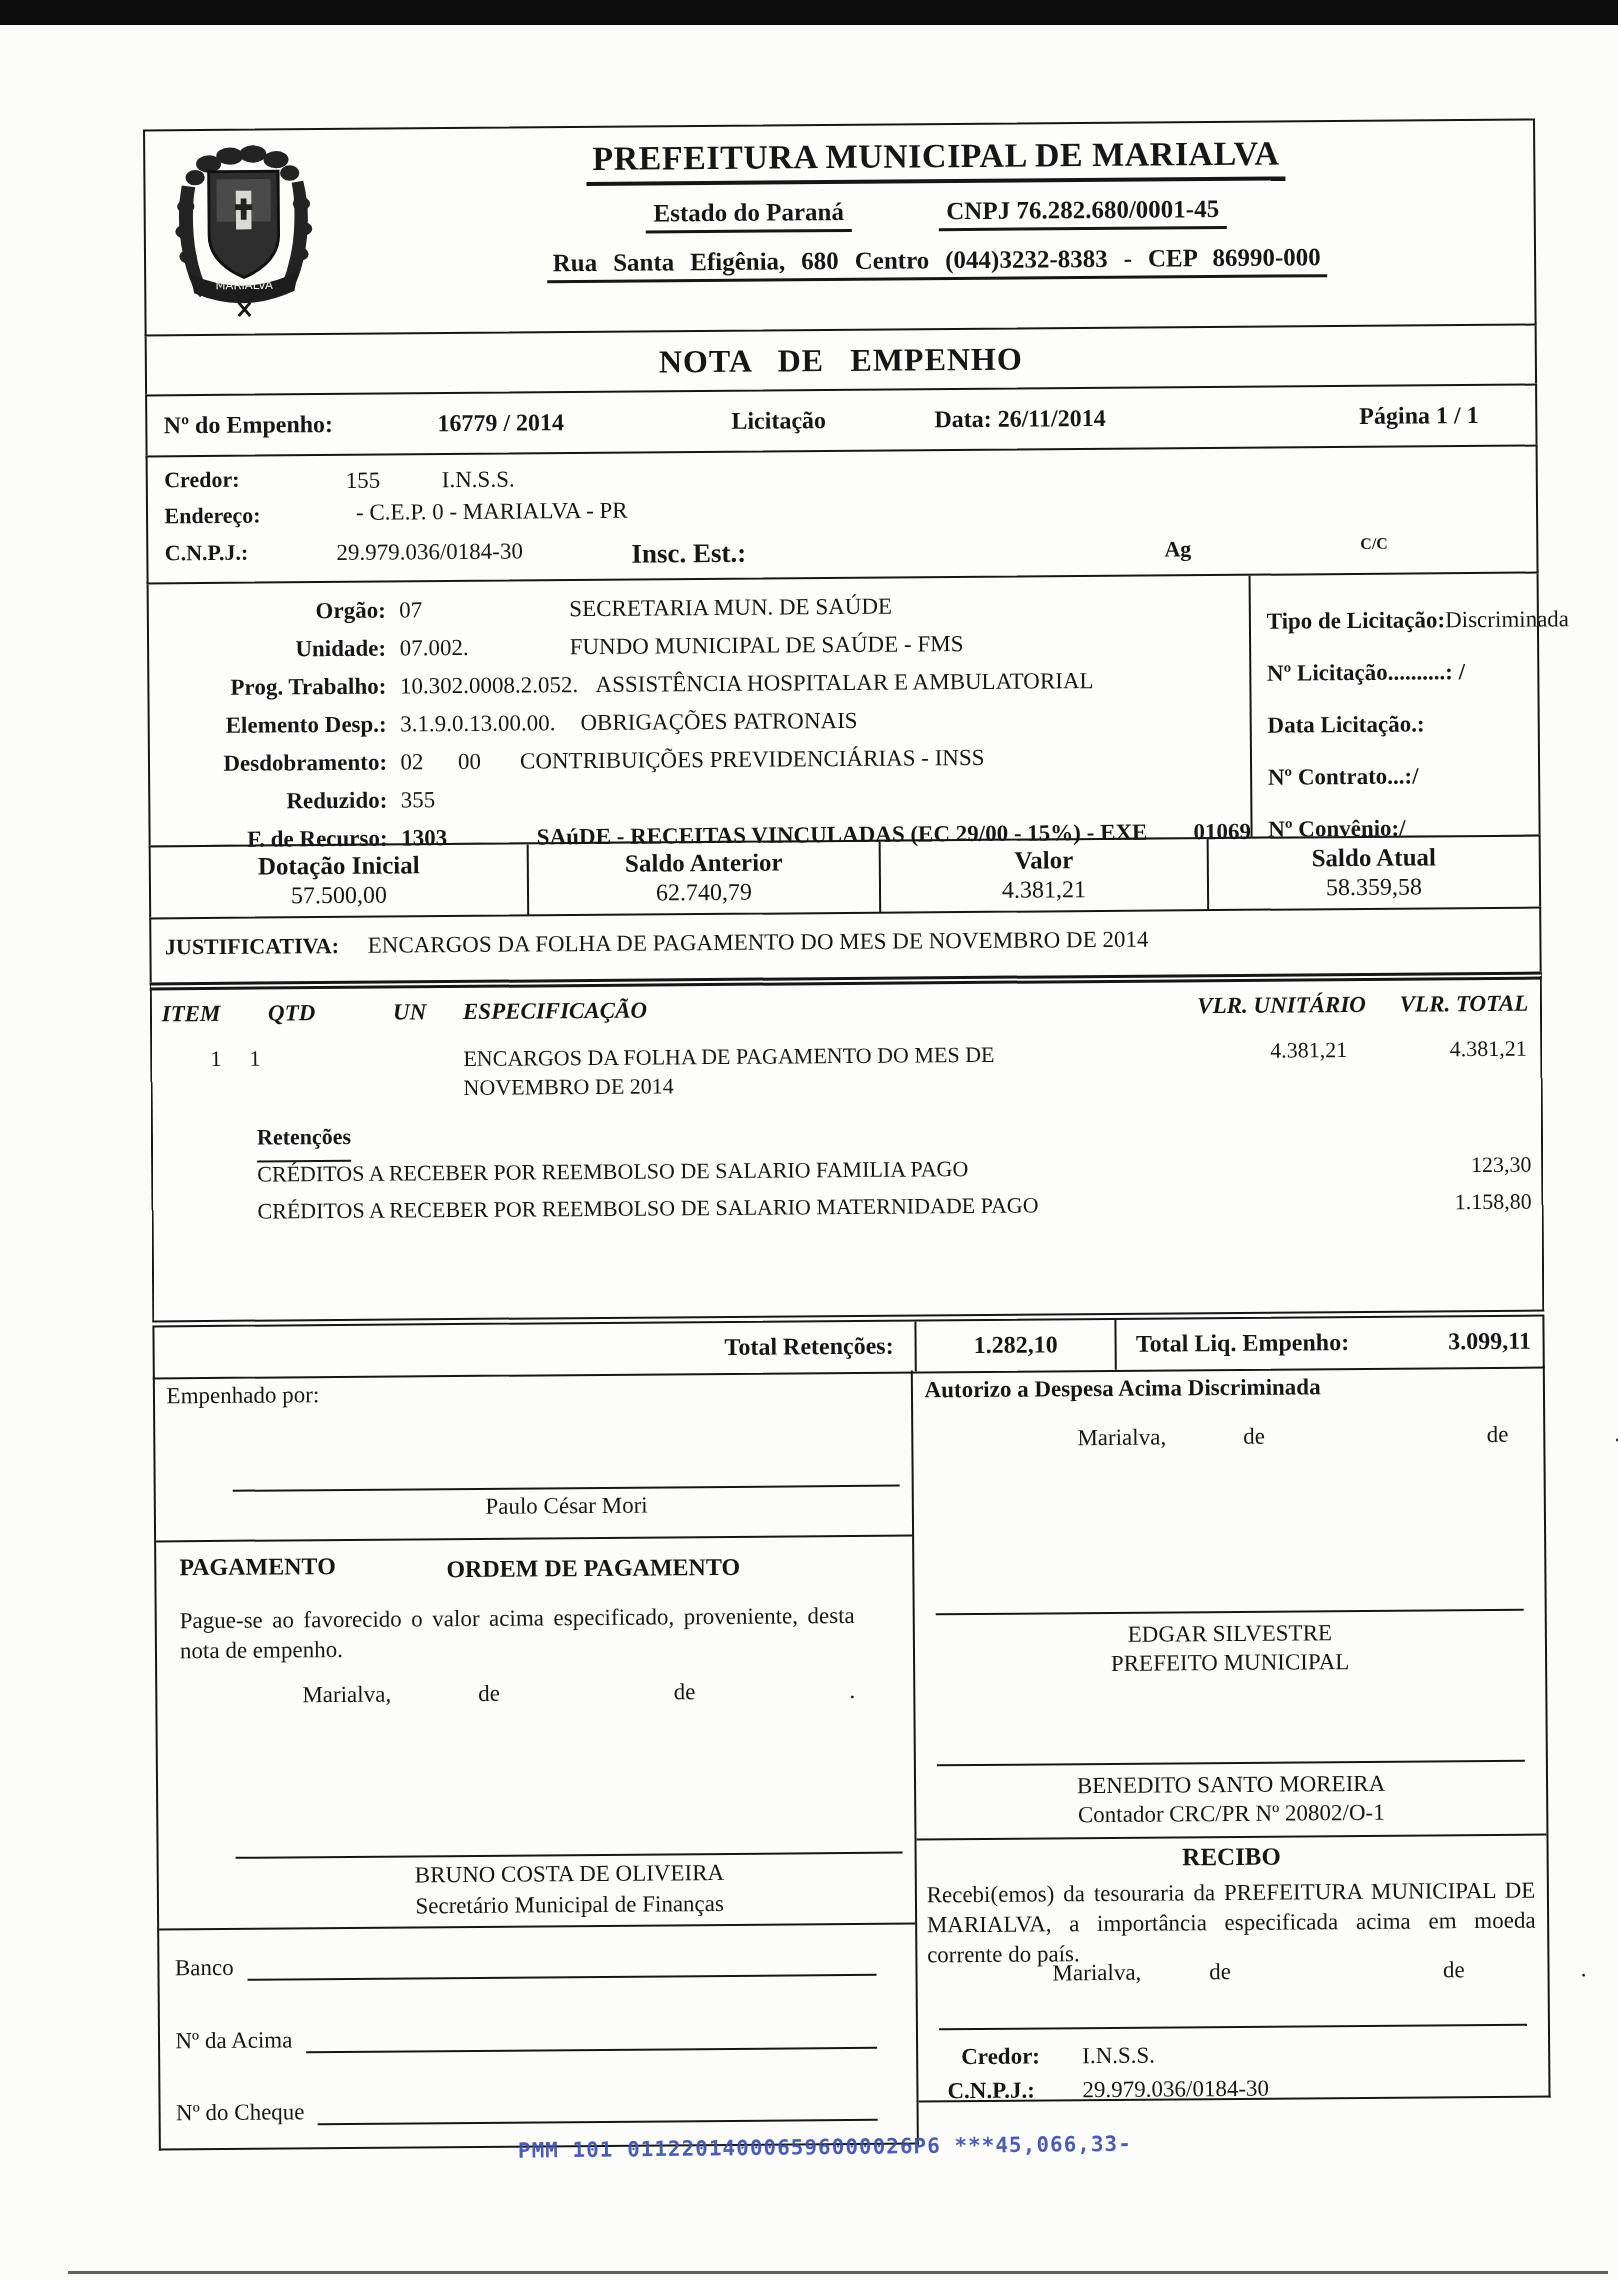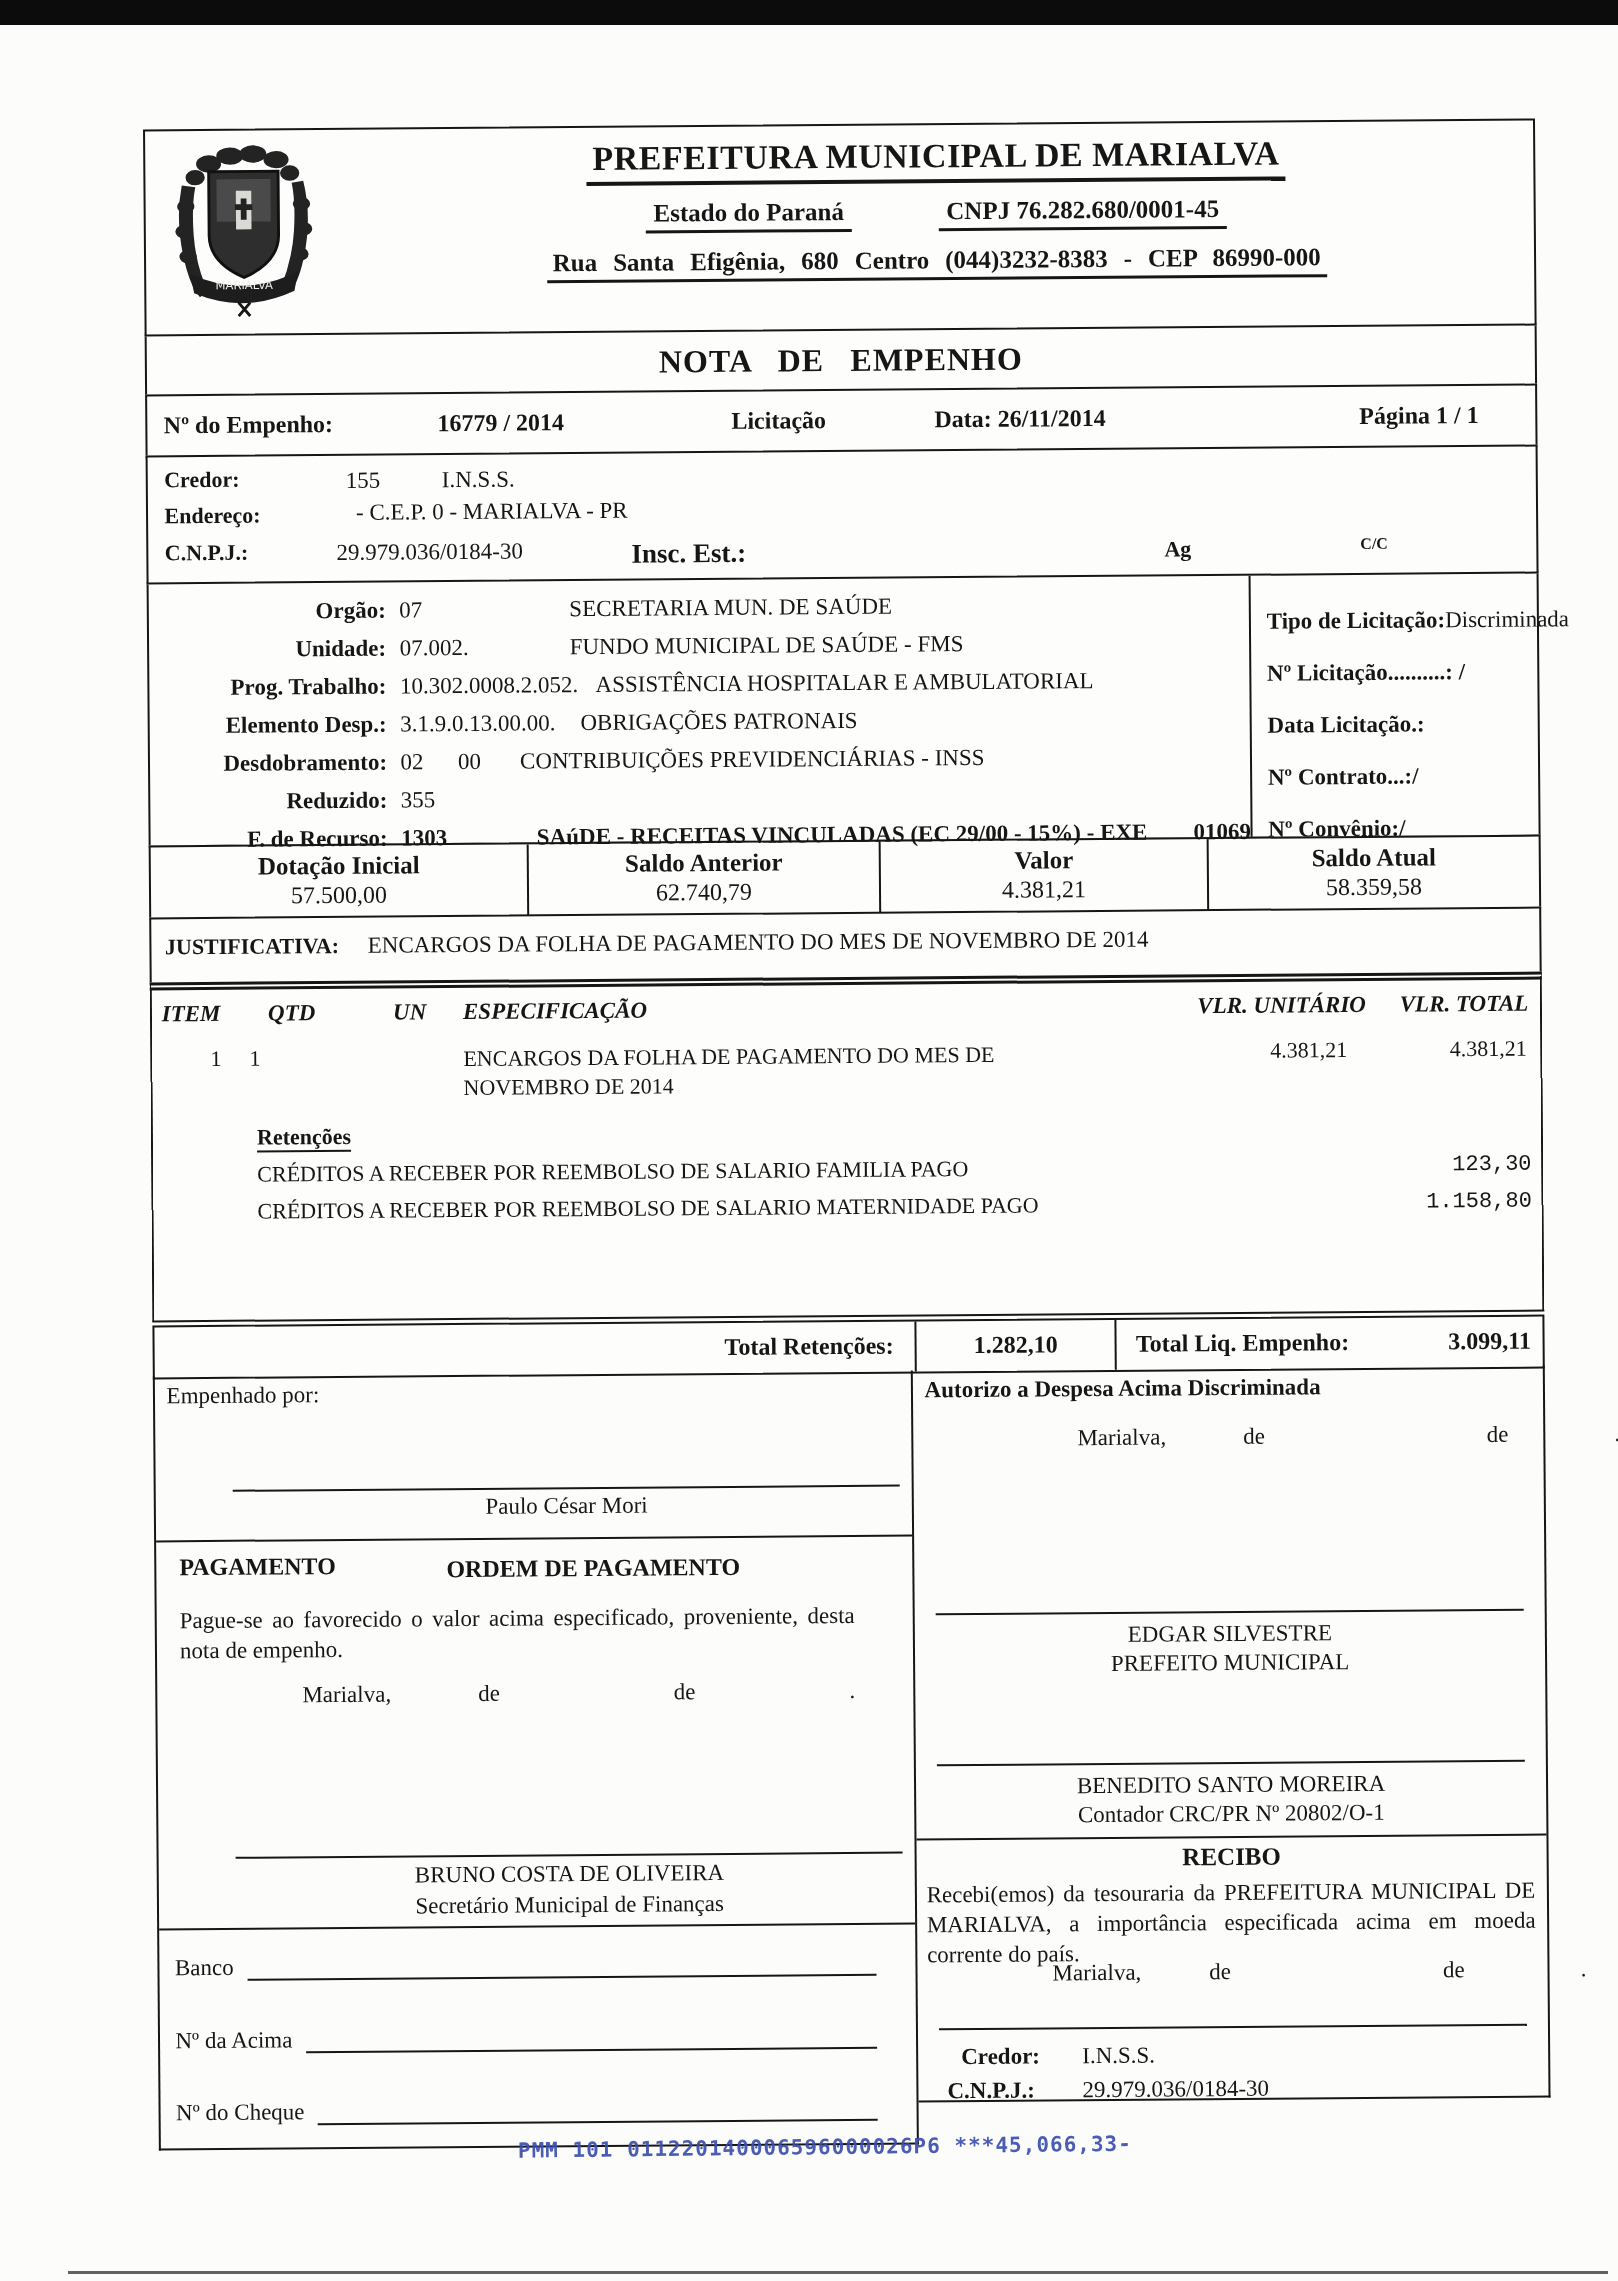--- a/index.html
+++ b/index.html
@@ -53,24 +53,24 @@
   .val-v{font-size:24px;line-height:31px;}
   
   .sec-just{height:68px;padding:15.4px 0 0 13.5px;box-sizing:border-box;font-size:23px;}
   .sec-just .jl{font-weight:bold;font-size:22px;margin-right:23px;}
   
   .sec-itens{position:relative;height:340px;border-top:8.7px double #161616 !important;}
   .it-hdr span{position:absolute;top:11.6px;font-size:23px;font-weight:bold;font-style:italic;white-space:nowrap;}
   .it-row span{position:absolute;font-size:22px;white-space:nowrap;}
   .esp{width:637px;white-space:normal !important;line-height:29px;}
   .ret-title{position:absolute;left:104px;top:135px;font-size:22px;font-weight:bold;
-             border-bottom:2.9px solid #161616;padding-bottom:0;}
+             border-bottom:2.9px solid #161616;padding-bottom:10px;}
   .ret-row{position:absolute;left:104px;right:9.7px;display:flex;font-size:22px;}
   .ret-desc{flex:1;}
-  .ret-val{text-align:center;font-family:Liberation Mono, monospace;}
+  .ret-val{text-align:center;}
   
   .sec-tot{display:flex;height:54px;font-size:24px;font-weight:bold;align-items:center;margin-top:2.9px !important;}
   .tot-c1{width:760px;text-align:right;padding-right:21px;box-sizing:border-box;}
   .tot-c2{width:198px;text-align:center;border-left:2.9px solid #161616;border-right:2.9px solid #161616;
           align-self:stretch;display:flex;align-items:center;justify-content:center;}
   .tot-c3{padding-left:19.3px;}
   .tot-c4{flex:1;text-align:right;padding-right:11.6px;}
   
   .sec-bot{display:flex;border:none;}
   .bot-left{position:relative;width:760px;height:774px;border-left:2.9px solid #161616;

